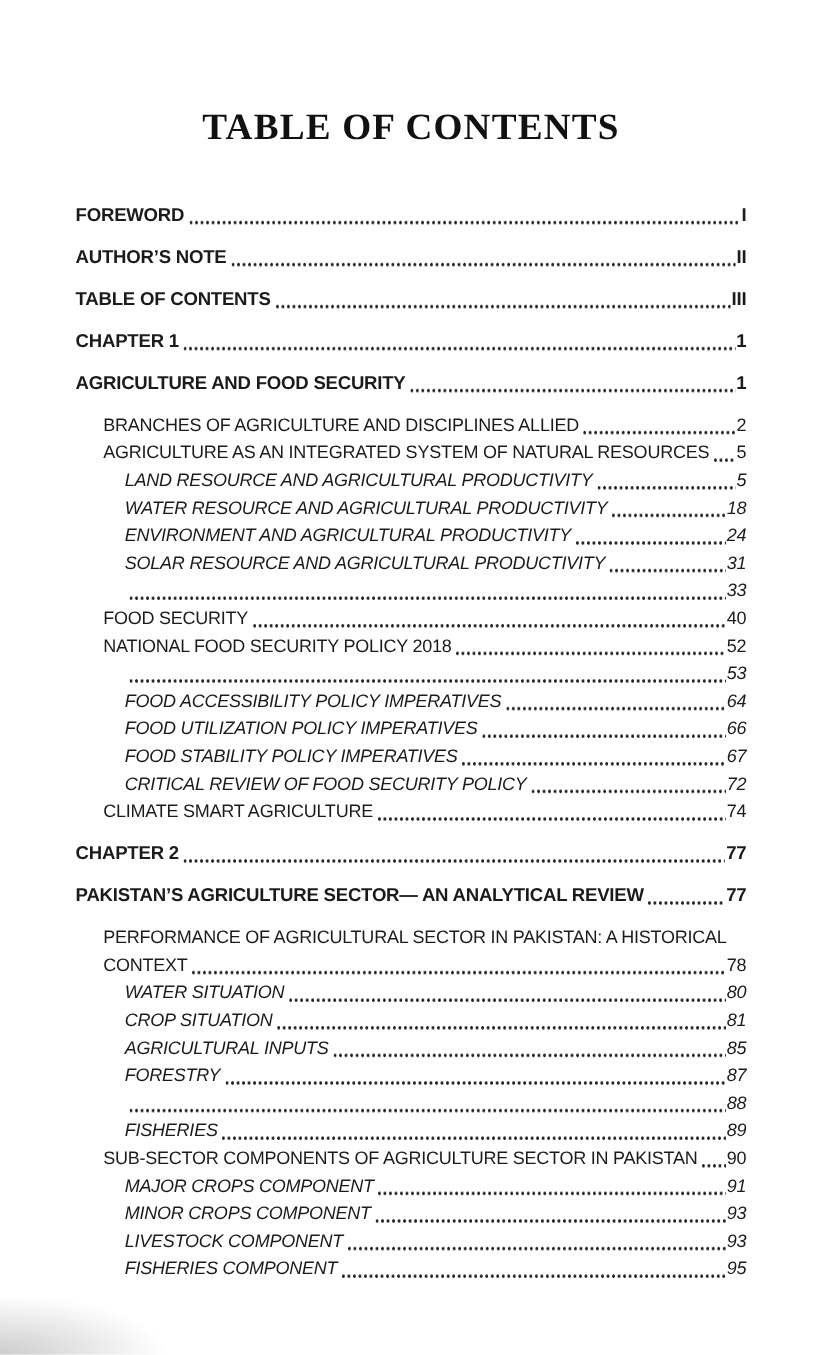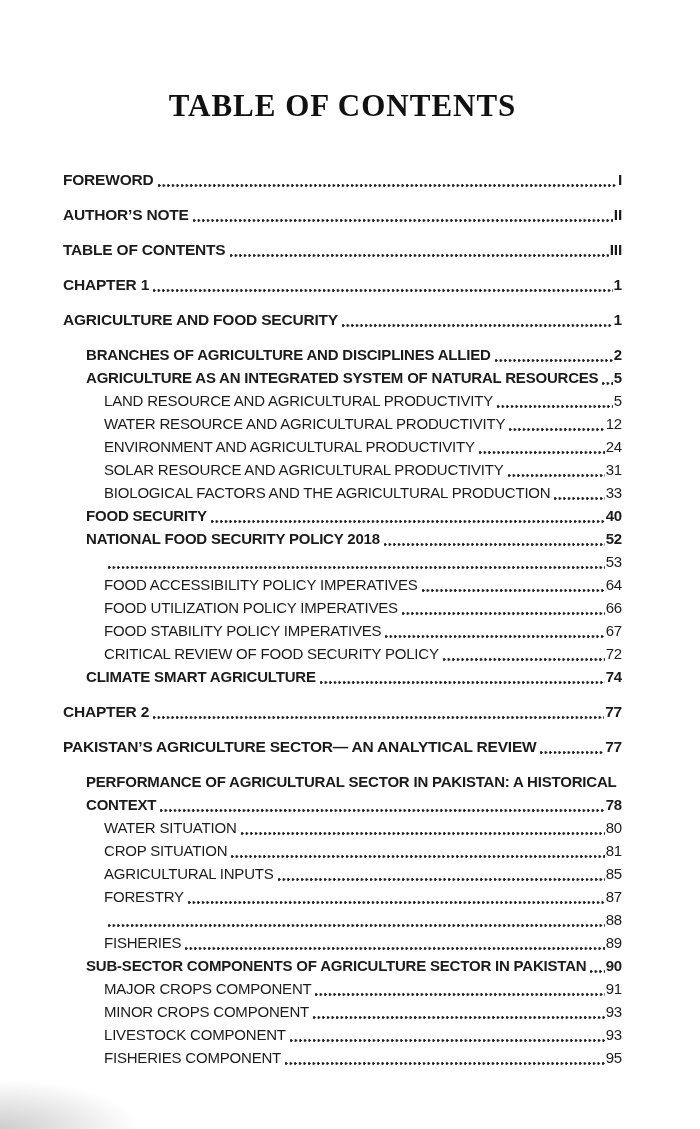--- a/index.html
+++ b/index.html
@@ -64,24 +64,24 @@
   .row .pagenum {
     white-space: nowrap;
   }
   .lvl0 {
     font-weight: bold;
     font-size: 15.5px;
     margin: 12px 0;
   }
   .lvl1 {
     padding-left: 23px;
-    font-weight: bold;
   }
   .lvl2 {
     padding-left: 41px;
+    font-style: italic;
   }
 </style>
 </head>
 <body>
 
 <div class="page">
   <h1 class="title">TABLE OF CONTENTS</h1>
   <div class="toc">
       <div class="row lvl0">
     <span class="label">FOREWORD</span>
@@ -119,34 +119,33 @@
     <span class="pagenum">5</span>
   </div>
       <div class="row lvl2">
     <span class="label">LAND RESOURCE AND AGRICULTURAL PRODUCTIVITY</span>
     <span class="leader"></span>
     <span class="pagenum">5</span>
   </div>
       <div class="row lvl2">
     <span class="label">WATER RESOURCE AND AGRICULTURAL PRODUCTIVITY</span>
     <span class="leader"></span>
-    <span class="pagenum">12</span>
+    <span class="pagenum">18</span>
   </div>
       <div class="row lvl2">
     <span class="label">ENVIRONMENT AND AGRICULTURAL PRODUCTIVITY</span>
     <span class="leader"></span>
     <span class="pagenum">24</span>
   </div>
       <div class="row lvl2">
     <span class="label">SOLAR RESOURCE AND AGRICULTURAL PRODUCTIVITY</span>
     <span class="leader"></span>
     <span class="pagenum">31</span>
   </div>
       <div class="row lvl2">
-    <span class="label">BIOLOGICAL FACTORS AND THE AGRICULTURAL PRODUCTION</span>
     <span class="leader"></span>
     <span class="pagenum">33</span>
   </div>
       <div class="row lvl1">
     <span class="label">FOOD SECURITY</span>
     <span class="leader"></span>
     <span class="pagenum">40</span>
   </div>
       <div class="row lvl1">
     <span class="label">NATIONAL FOOD SECURITY POLICY 2018</span>

